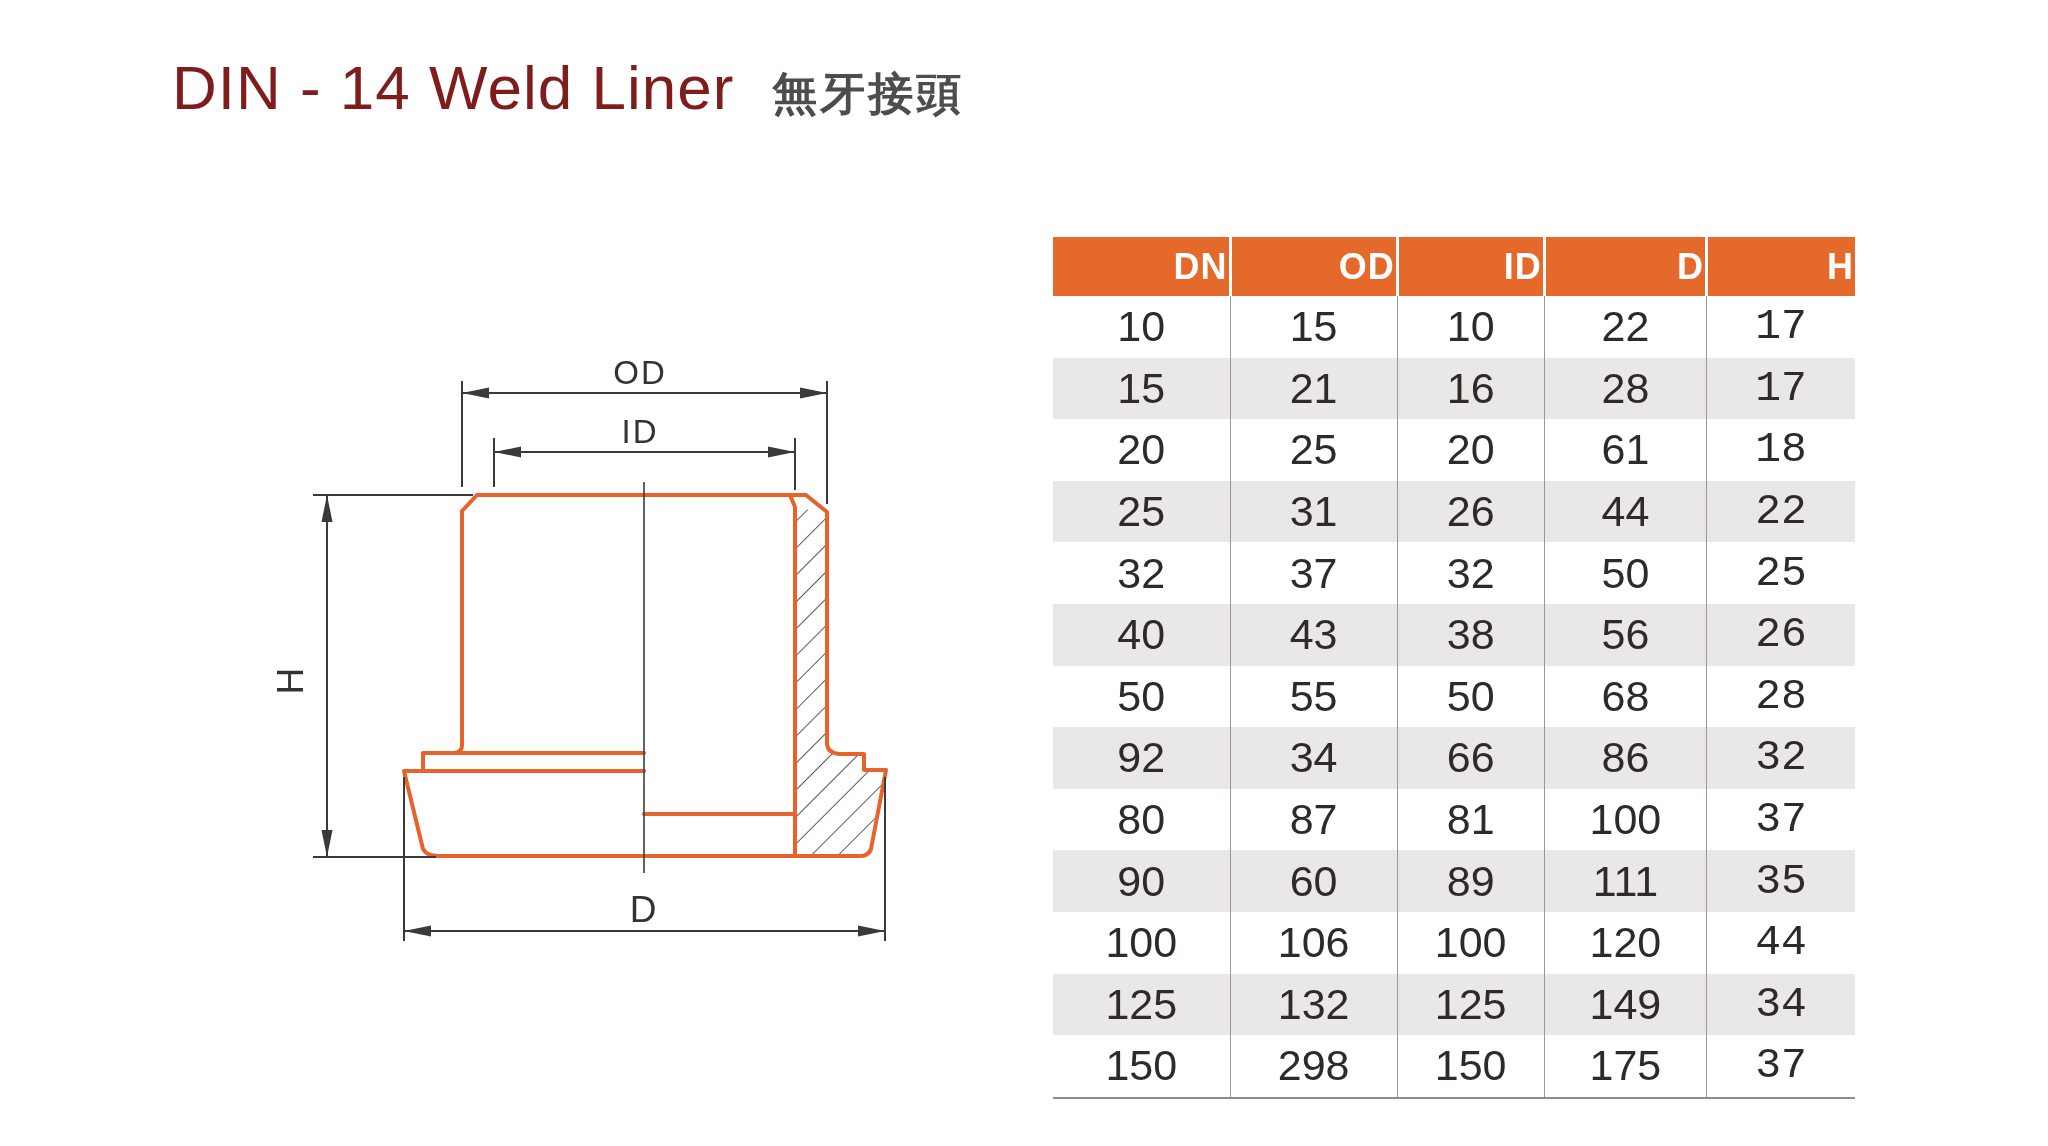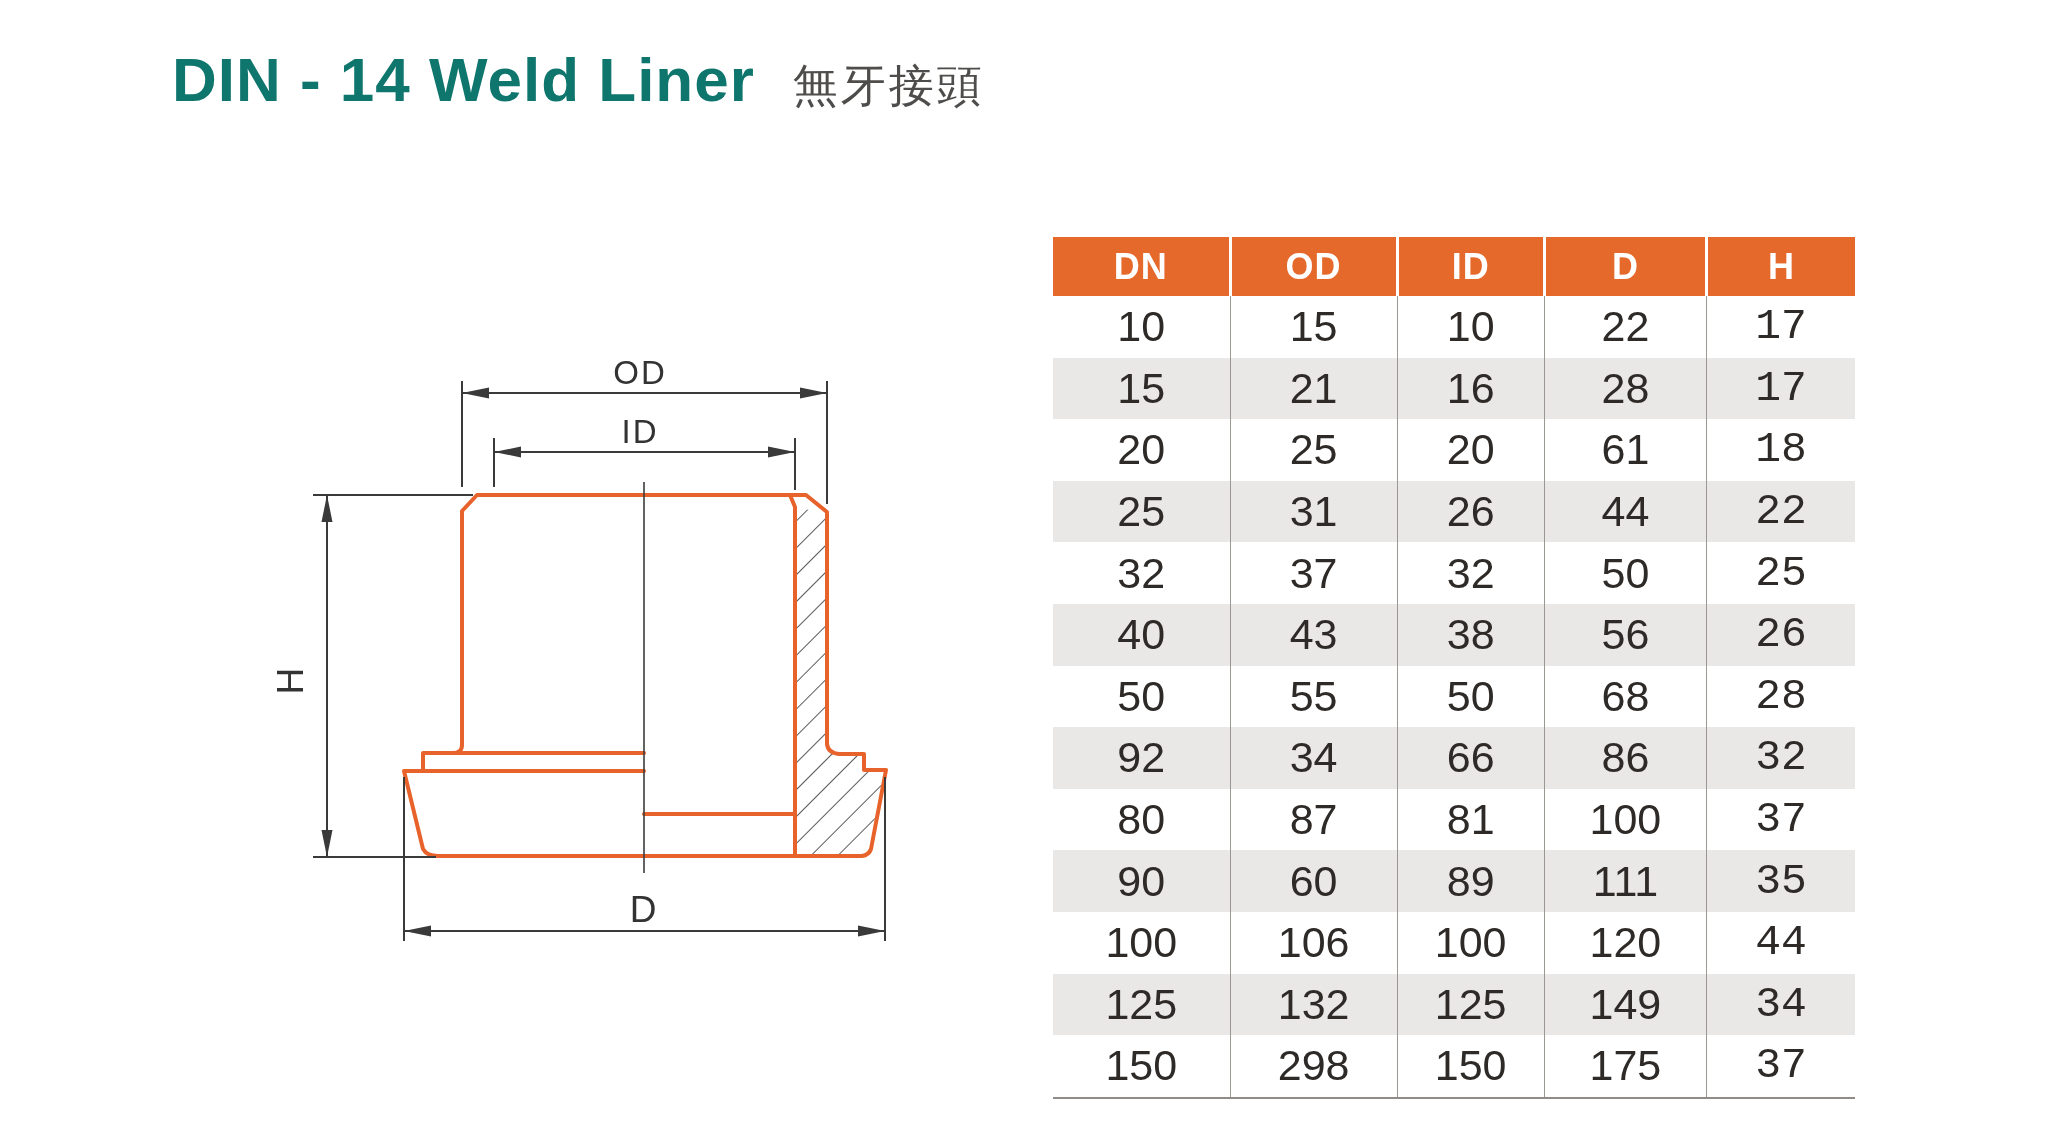--- a/index.html
+++ b/index.html
@@ -2,32 +2,32 @@
 <html><head>
 <meta charset="utf-8">
 <style>
   html,body { margin:0; padding:0; background:#ffffff; }
   .page {
     position:relative; width:2048px; height:1146px; background:#ffffff;
     font-family:"Liberation Sans", sans-serif; overflow:hidden;
   }
   
   .title-block { position:absolute; left:172px; top:44px; display:flex; align-items:baseline; gap:38px; white-space:nowrap; }
-  .title   { font-size:62px; font-weight:700; color:#0f766e; letter-spacing:1px; }
-  .subtitle{ font-size:45px; font-weight:400; color:#4f4d4b; letter-spacing:3px; }
+  .title   { font-size:62px; font-weight:400; color:#7f1d1d; letter-spacing:1px;margin-top:8px; }
+  .subtitle{ font-size:45px; font-weight:700; color:#4f4d4b; letter-spacing:3px; }
   
   .drawing { position:absolute; left:270px; top:350px; width:700px; height:610px; }
   .dim-text { font-size:33px; fill:#333333; letter-spacing:2px; font-family:"Liberation Sans", sans-serif; }
   .dim-text-big { font-size:37px; fill:#333333; letter-spacing:2px; font-family:"Liberation Sans", sans-serif; }
   
   .spec-table-wrap { position:absolute; left:1053px; top:237px; width:802px; }
   table.spec { width:100%; border-collapse:collapse; table-layout:fixed; border-bottom:2px solid #8e8b88; }
   table.spec th {
     background:#E6692C; color:#ffffff; font-weight:700; font-size:36px;
-    height:57px; text-align:center; vertical-align:middle; letter-spacing:1px;
+    height:57px; text-align:right; vertical-align:middle; letter-spacing:1px;
     border-right:3px solid #ffffff;
     margin-left:24px;
   }
   table.spec th:last-child { border-right:none; }
   table.spec td {
     font-size:43px; font-weight:400; color:#2e2a27;
     height:59.6px; text-align:center; vertical-align:middle;
     border-right:1px solid #9b9894;
   }
   table.spec td:last-child { border-right:none;font-family:Liberation Mono, monospace; }

